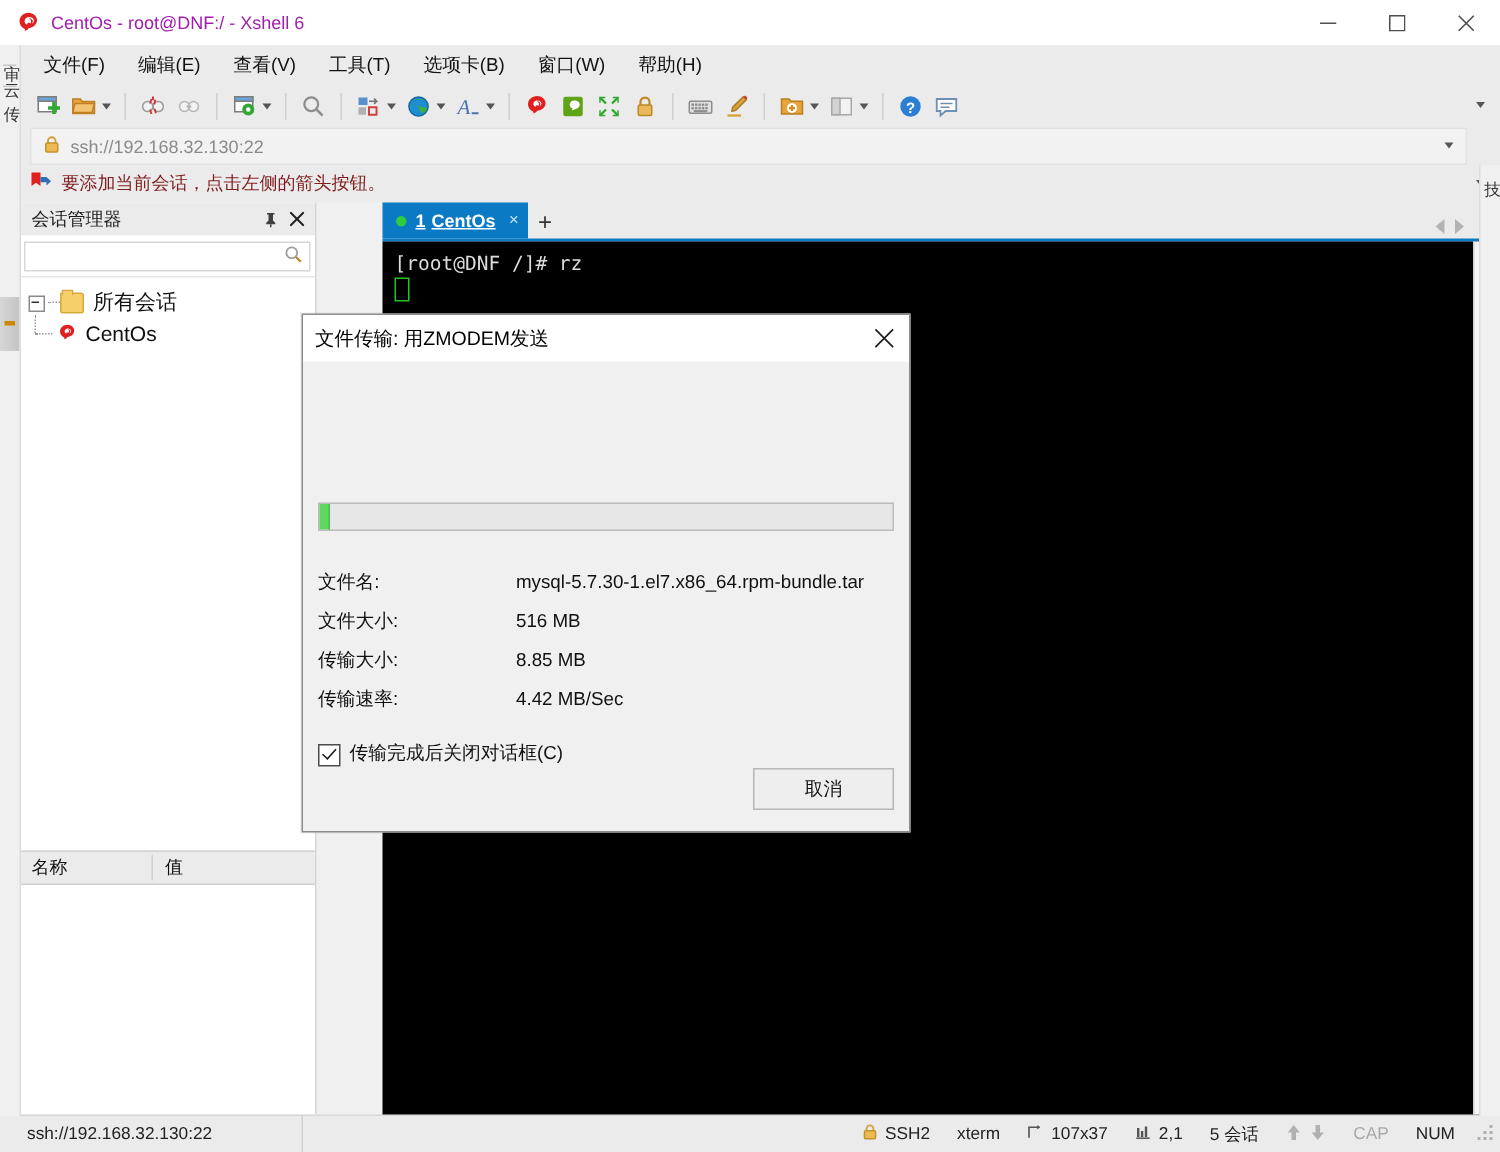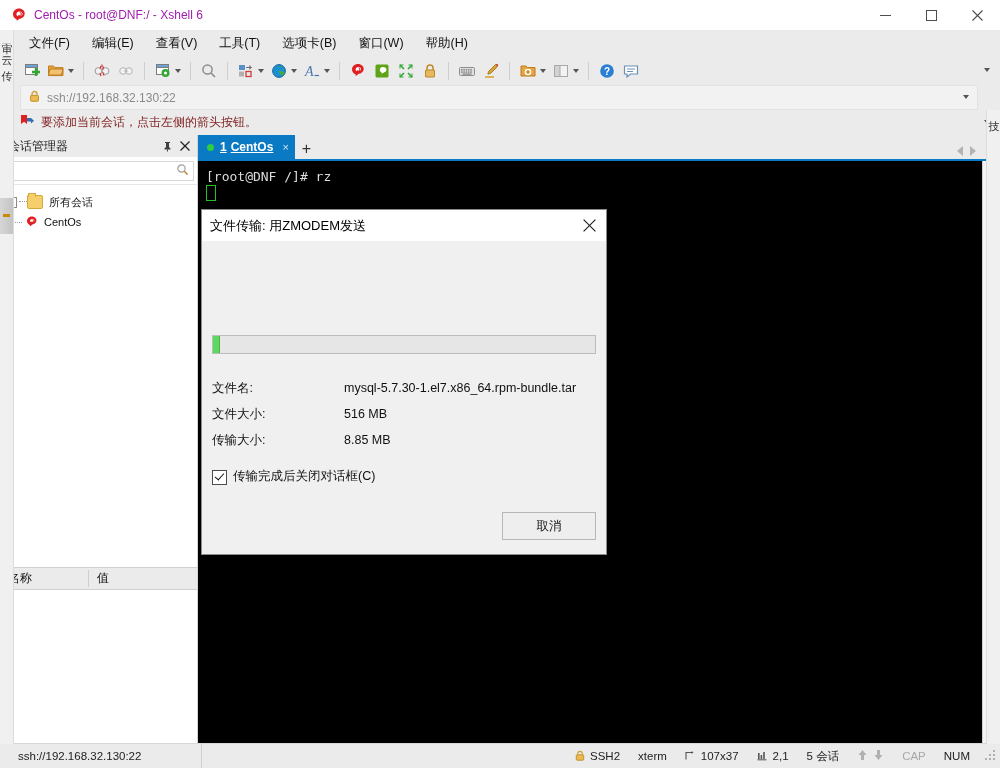--- a/index.html
+++ b/index.html
@@ -185,21 +185,23 @@
     position: relative;
   }
   .quick-text { font-size: 12px; color: #7f1d1d; margin-left: 7px; }
   .quick-caret { position: absolute; right: 10px; top: 10px; }
 
   
   .bodyrow {
     flex: 1 1 auto;
     display: flex;
     min-height: 0;
+    padding-left: 13px;
     padding-right: 0;
+    gap: 44px;
   }
 
   
   .sess-panel {
     width: 197px;
     background: #fff;
     display: flex;
     flex-direction: column;
     flex: 0 0 197px;
     border-right: 1px solid #d4d4d4;
@@ -248,21 +250,21 @@
     background: #fff;
     padding: 7px 0 0 0;
     overflow: hidden;
     border-top: 1px solid #e6e6e6;
   }
   .tree-row {
     display: flex;
     align-items: center;
     height: 20px;
     padding-left: 6px;
-    font-size: 11px;
+    font-size: 14px;
     color: #111;
   }
   .expander {
     width: 9px; height: 9px;
     border: 1px solid #8a8a8a;
     background: #fff;
     position: relative;
     flex: 0 0 9px;
     margin-right: 2px;
   }
@@ -958,20 +960,24 @@
         <span class="info-value">mysql-5.7.30-1.el7.x86_64.rpm-bundle.tar</span>
       </div>
       <div class="info-row">
         <span class="info-label">文件大小:</span>
         <span class="info-value">516 MB</span>
       </div>
       <div class="info-row">
         <span class="info-label">传输大小:</span>
         <span class="info-value">8.85 MB</span>
       </div>
+      <div class="info-row">
+        <span class="info-label">传输速率:</span>
+        <span class="info-value">4.42 MB/Sec</span>
+      </div>
     </div>
 
     <div class="dlg-check">
       <span class="cbox"></span>
       <span class="chk-label">传输完成后关闭对话框(C)</span>
     </div>
   </div>
 
   <div class="dlg-footer">
     <button class="btn-cancel">取消</button>

